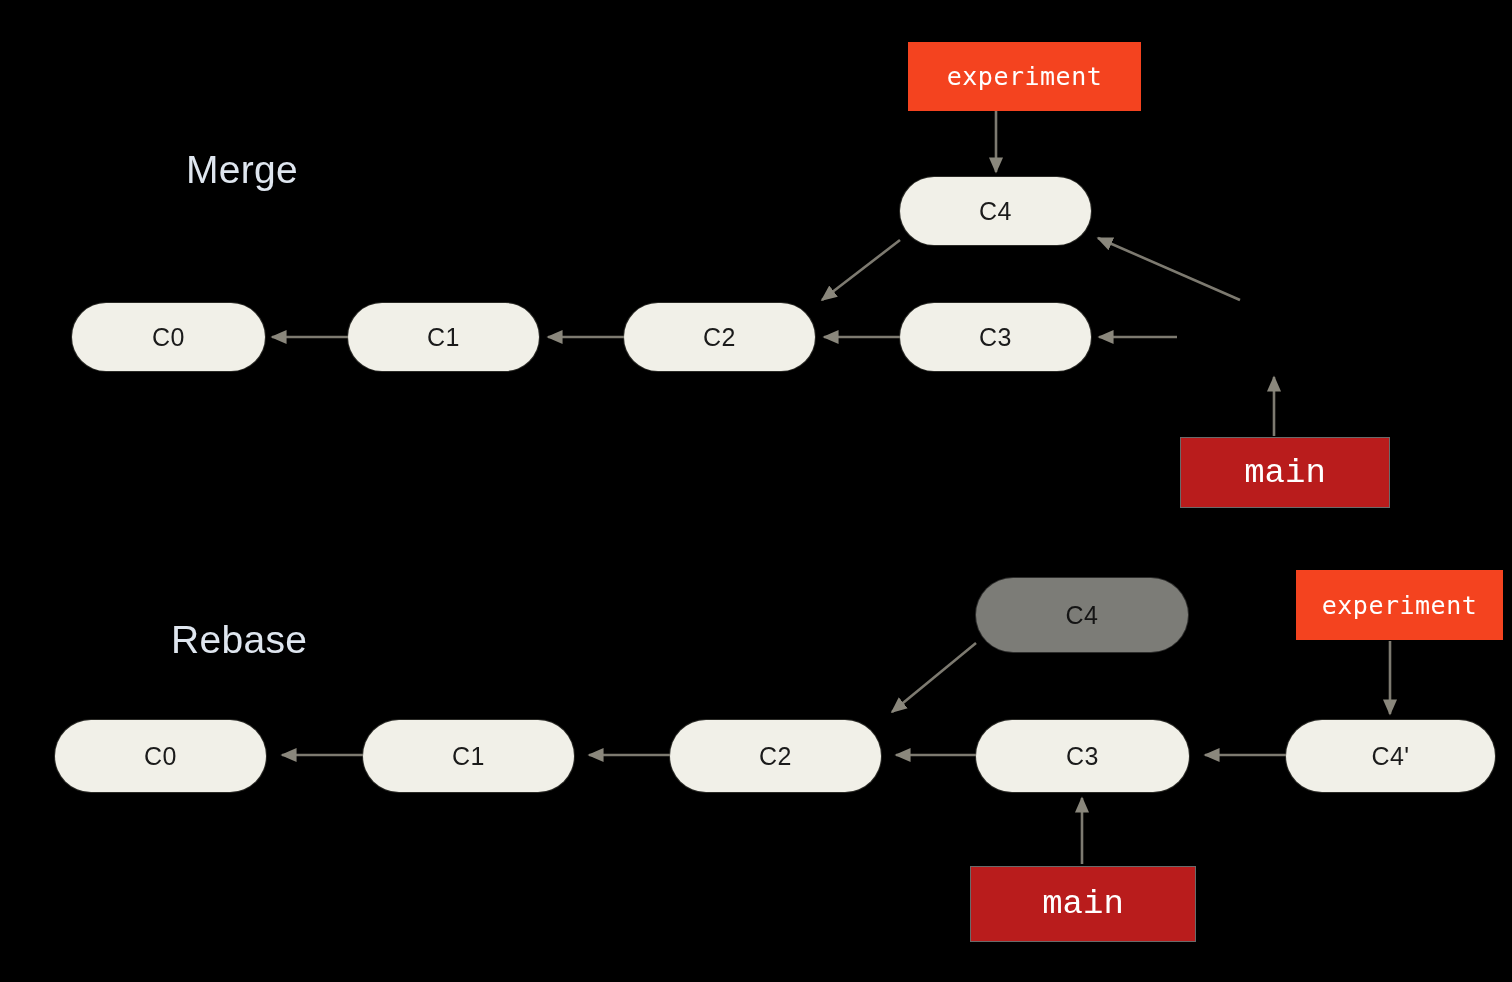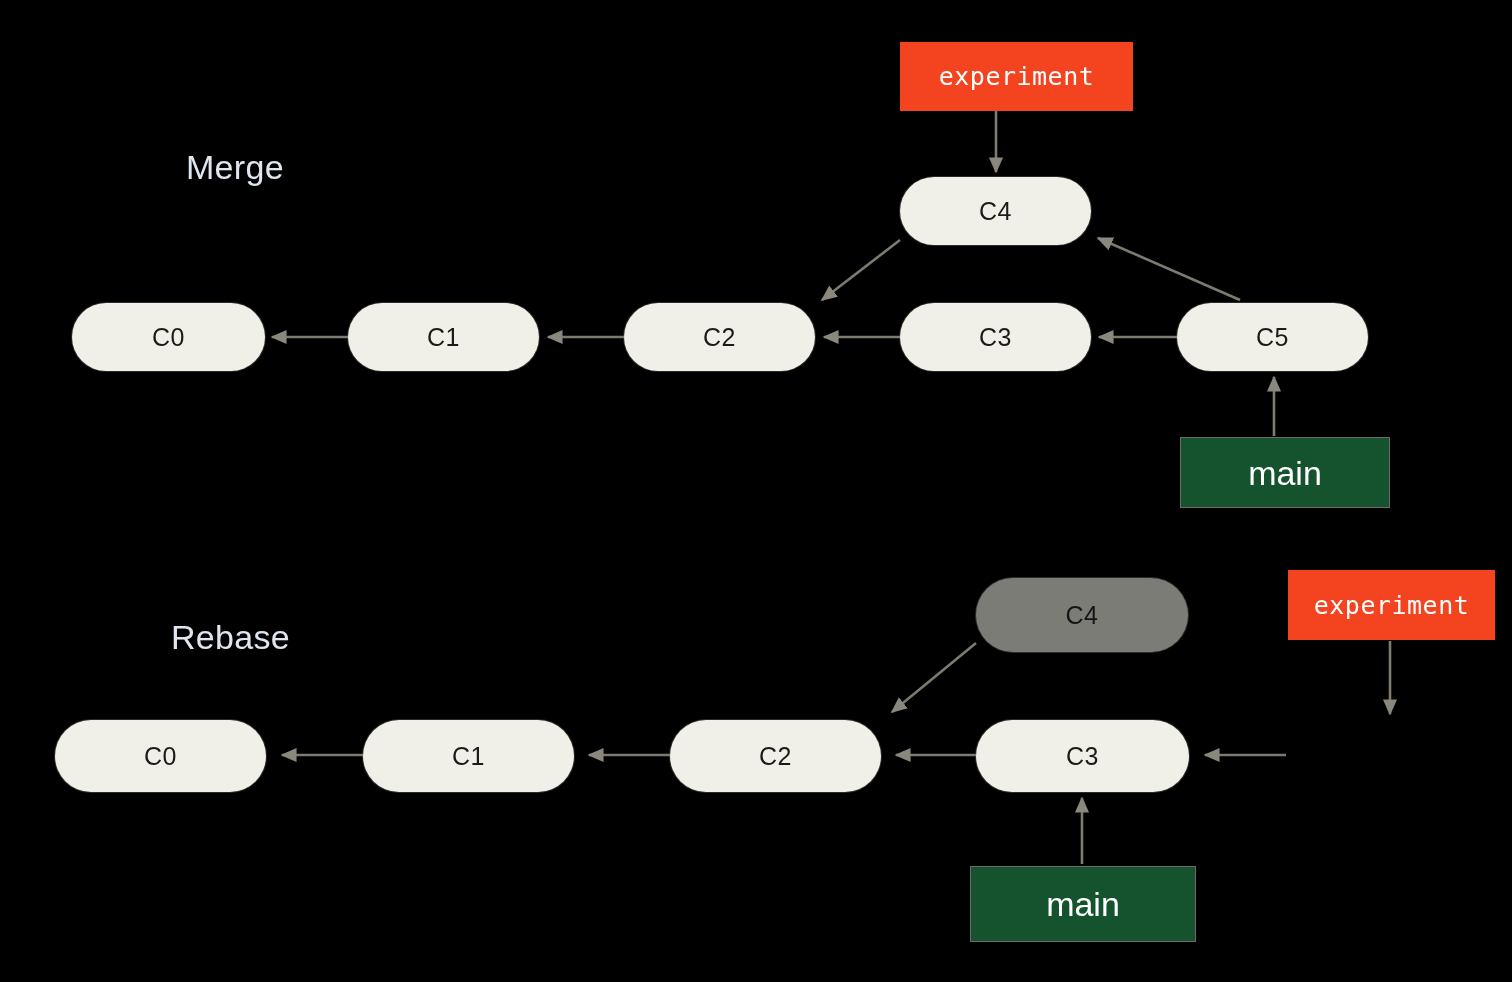--- a/index.html
+++ b/index.html
@@ -21,21 +21,21 @@
     left: 0;
     top: 0;
     width: 1512px;
     height: 982px;
     pointer-events: none;
   }
   .section-title {
     position: absolute;
     color: #dfe6ef;
     font-family: "Liberation Sans", sans-serif;
-    font-size: 34px;
+    font-size: 39px;
     letter-spacing: 0.3px;
     white-space: nowrap;
     line-height: 1;
   }
   .commit {
     position: absolute;
     display: flex;
     align-items: center;
     justify-content: center;
     background: #f1f0e8;
@@ -58,24 +58,25 @@
     justify-content: center;
     color: #ffffff;
     white-space: nowrap;
     line-height: 1;
   }
   .branch-label.mono {
     background: #f4431f;
     font-family: "DejaVu Sans Mono", monospace;
     font-size: 25px;
     letter-spacing: 0.5px;
+    margin-left: 8px;
   }
   .branch-label.sans {
-    background: #14532d;
-    font-family: Liberation Sans, sans-serif;
+    background: #b91c1c;
+    font-family: Liberation Mono, monospace;
     font-size: 34px;
     border: 1px solid #6a6a6a;
     box-sizing: border-box;
   }
 </style>
 </head>
 <body>
 
 <div id="canvas">
 
@@ -103,30 +104,30 @@
         <line x1="1082" y1="864" x2="1082" y2="798" stroke="#7d7a70" stroke-width="2.6" marker-end="url(#arrowhead)"></line>
       </g>
   </svg>
 
   <div class="section-title" style="left:186px; top:150px;">Merge</div>
 
   <div class="commit" style="left:72px; top:303px; width:193px; height:68px;">C0</div>
   <div class="commit" style="left:348px; top:303px; width:191px; height:68px;">C1</div>
   <div class="commit" style="left:624px; top:303px; width:191px; height:68px;">C2</div>
   <div class="commit" style="left:900px; top:303px; width:191px; height:68px;">C3</div>
-  <div class="commit" style="left:1177px; top:303px; width:191px; height:68px;">C5</div>
   <div class="commit" style="left:900px; top:177px; width:191px; height:68px;">C4</div>
 
   <div class="branch-label mono" style="left:900px; top:42px; width:233px; height:69px;">experiment</div>
   <div class="branch-label sans" style="left:1180px; top:437px; width:210px; height:71px;">main</div>
 
   <div class="section-title" style="left:171px; top:620px;">Rebase</div>
 
   <div class="commit" style="left:55px; top:720px; width:211px; height:72px;">C0</div>
   <div class="commit" style="left:363px; top:720px; width:211px; height:72px;">C1</div>
   <div class="commit" style="left:670px; top:720px; width:211px; height:72px;">C2</div>
   <div class="commit" style="left:976px; top:720px; width:213px; height:72px;">C3</div>
+  <div class="commit" style="left:1286px; top:720px; width:209px; height:72px;">C4'</div>
   <div class="commit faded" style="left:976px; top:578px; width:212px; height:74px;">C4</div>
 
   <div class="branch-label mono" style="left:1288px; top:570px; width:207px; height:70px;">experiment</div>
   <div class="branch-label sans" style="left:970px; top:866px; width:226px; height:76px;">main</div>
 
 </div>
 
 </body></html>

